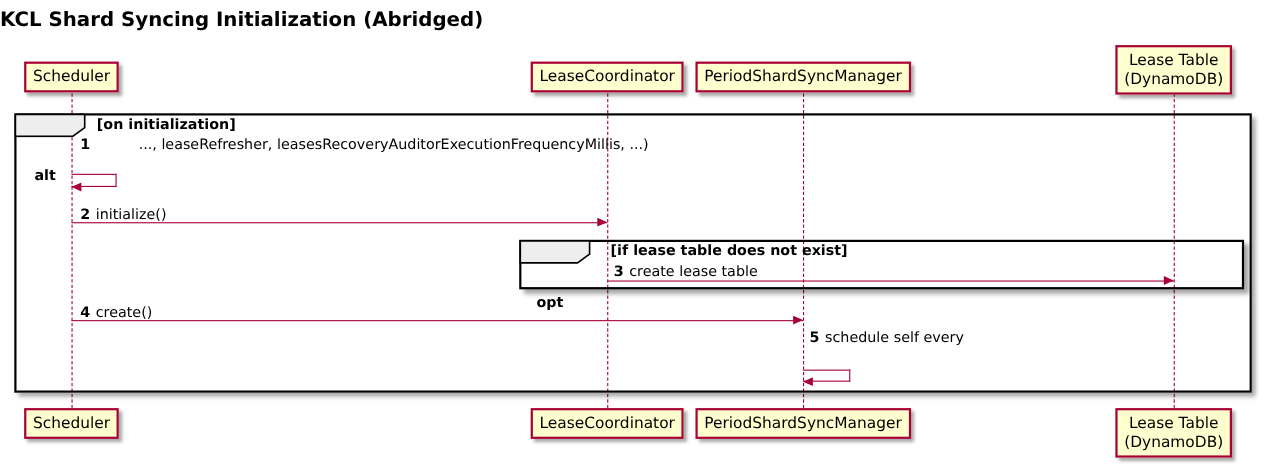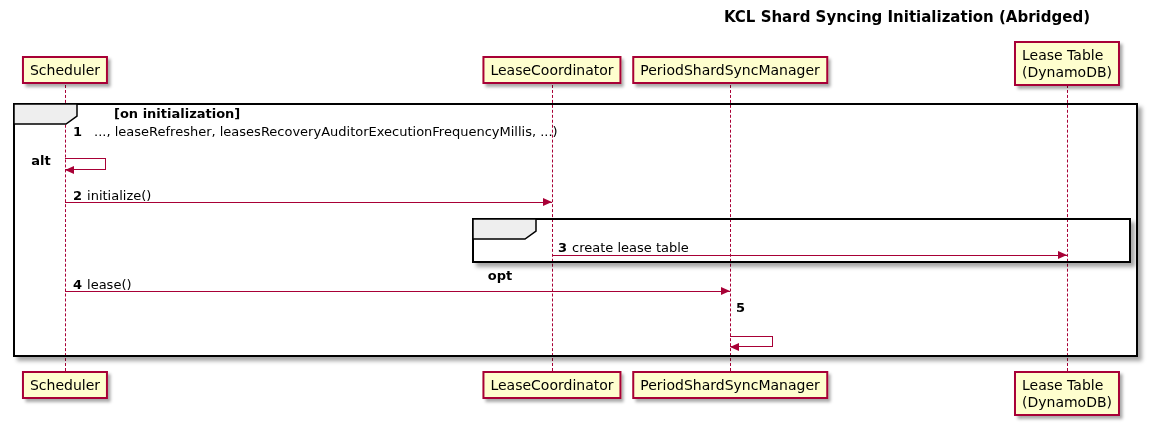--- a/index.html
+++ b/index.html
@@ -6,61 +6,61 @@
   #diagram {
     position:relative;
     width:1151px; height:429px;
     background:#ffffff;
     font-family:"DejaVu Sans", sans-serif;
     color:#000;
     overflow:hidden;
   }
   .title {
     position:absolute; left:0; top:8px; width:1090px;
-    text-align:right; font-size:15px; font-weight:bold;
+    text-align:left; font-size:18px; font-weight:bold;
     white-space:nowrap;
   }
   
   .lifeline {
     position:absolute; width:0; top:85px; height:286px;
     border-left:1px dashed #A80036;
   }
   
   .pbox {
     position:absolute; transform:translateX(-50%);
     background:#FEFECE; border:2px solid #A80036;
     padding:4px 6px 3px 6px;
-    font-size:14px; line-height:17px; text-align:left;
+    font-size:14px; line-height:17px; text-align:center;
     white-space:nowrap;
     box-shadow:3px 3px 3px rgba(0,0,0,0.35);
   }
   .pbox .line { display:block; }
   
   .frame {
     position:absolute; border:2px solid #000;
     background:transparent;
     box-shadow:4px 4px 4px rgba(0,0,0,0.35);
   }
   .frame-tab { position:absolute; width:66px; height:22px; }
   .frame-tab svg { position:absolute; left:0; top:0; }
   .tab-label {
     position:absolute; left:0; top:2px; width:56px; text-align:center;
     font-size:13px; font-weight:bold;margin-top:48px;
   }
   .guard {
-    position:absolute; font-size:13px; font-weight:bold; white-space:nowrap;margin-left:26px;
+    position:absolute; font-size:13px; font-weight:bold; white-space:nowrap;
   }
   
   .msg {
     position:absolute; display:flex; align-items:center; gap:5px;
     font-size:13px; line-height:15px; white-space:nowrap;
   }
   .msg .num { font-weight:bold; }
   .msg-lines { display:flex; flex-direction:column; }
-  .msg-lines .l2 { padding-left:7px; }
+  .msg-lines .l2 { padding-left:7px;margin-left:32px; }
   .arrow-line {
     position:absolute; height:0; border-top:1px solid #A80036;
   }
   .head-right {
     position:absolute; width:0; height:0;
     border-top:4px solid transparent; border-bottom:4px solid transparent;
     border-left:9px solid #A80036;
   }
   .head-left {
     position:absolute; width:0; height:0;
@@ -113,44 +113,46 @@
   <div class="arrow-line" style="left:65px; top:202px; width:487px;"></div>
   <div class="head-right" style="left:543px; top:198px;"></div>
 
   <div class="frame" style="left:472px; top:218px; width:655px; height:41px;"></div>
   <div class="frame-tab" style="left:472px; top:218px;">
     <svg width="66" height="22">
       <path d="M1,1 H64 V13 L53,21 H1 Z" fill="#EEEEEE" stroke="#000000" stroke-width="1.5"></path>
     </svg>
     <span class="tab-label">opt</span>
   </div>
+  <div class="guard" style="left:555px; top:221px;">[if lease table does not exist]</div>
 
   <div class="msg" style="left:558px; top:240px;">
     <span class="num">3</span>
     <span class="msg-lines">
       <span class="l1">create lease table</span>
       <span class="l2"></span>
     </span>
   </div>
   <div class="arrow-line" style="left:552px; top:255px; width:515px;"></div>
   <div class="head-right" style="left:1058px; top:251px;"></div>
 
   <div class="msg" style="left:73px; top:277px;">
     <span class="num">4</span>
     <span class="msg-lines">
-      <span class="l1">lease()</span>
+      <span class="l1">create()</span>
       <span class="l2"></span>
     </span>
   </div>
   <div class="arrow-line" style="left:65px; top:291px; width:665px;"></div>
   <div class="head-right" style="left:721px; top:287px;"></div>
 
   <div class="msg" style="left:736px; top:300px;">
     <span class="num">5</span>
     <span class="msg-lines">
+      <span class="l1">schedule self every</span>
     </span>
   </div>
   <div class="self-loop" style="left:730px; top:336px; width:42px; height:9px;"></div>
   <div class="head-left" style="left:730px; top:343px;"></div>
 
   <div class="pbox" style="left:65px; top:56px;">
     <span class="line">Scheduler</span>
     <span class="line"></span>
   </div>
   <div class="pbox" style="left:552px; top:56px;">

